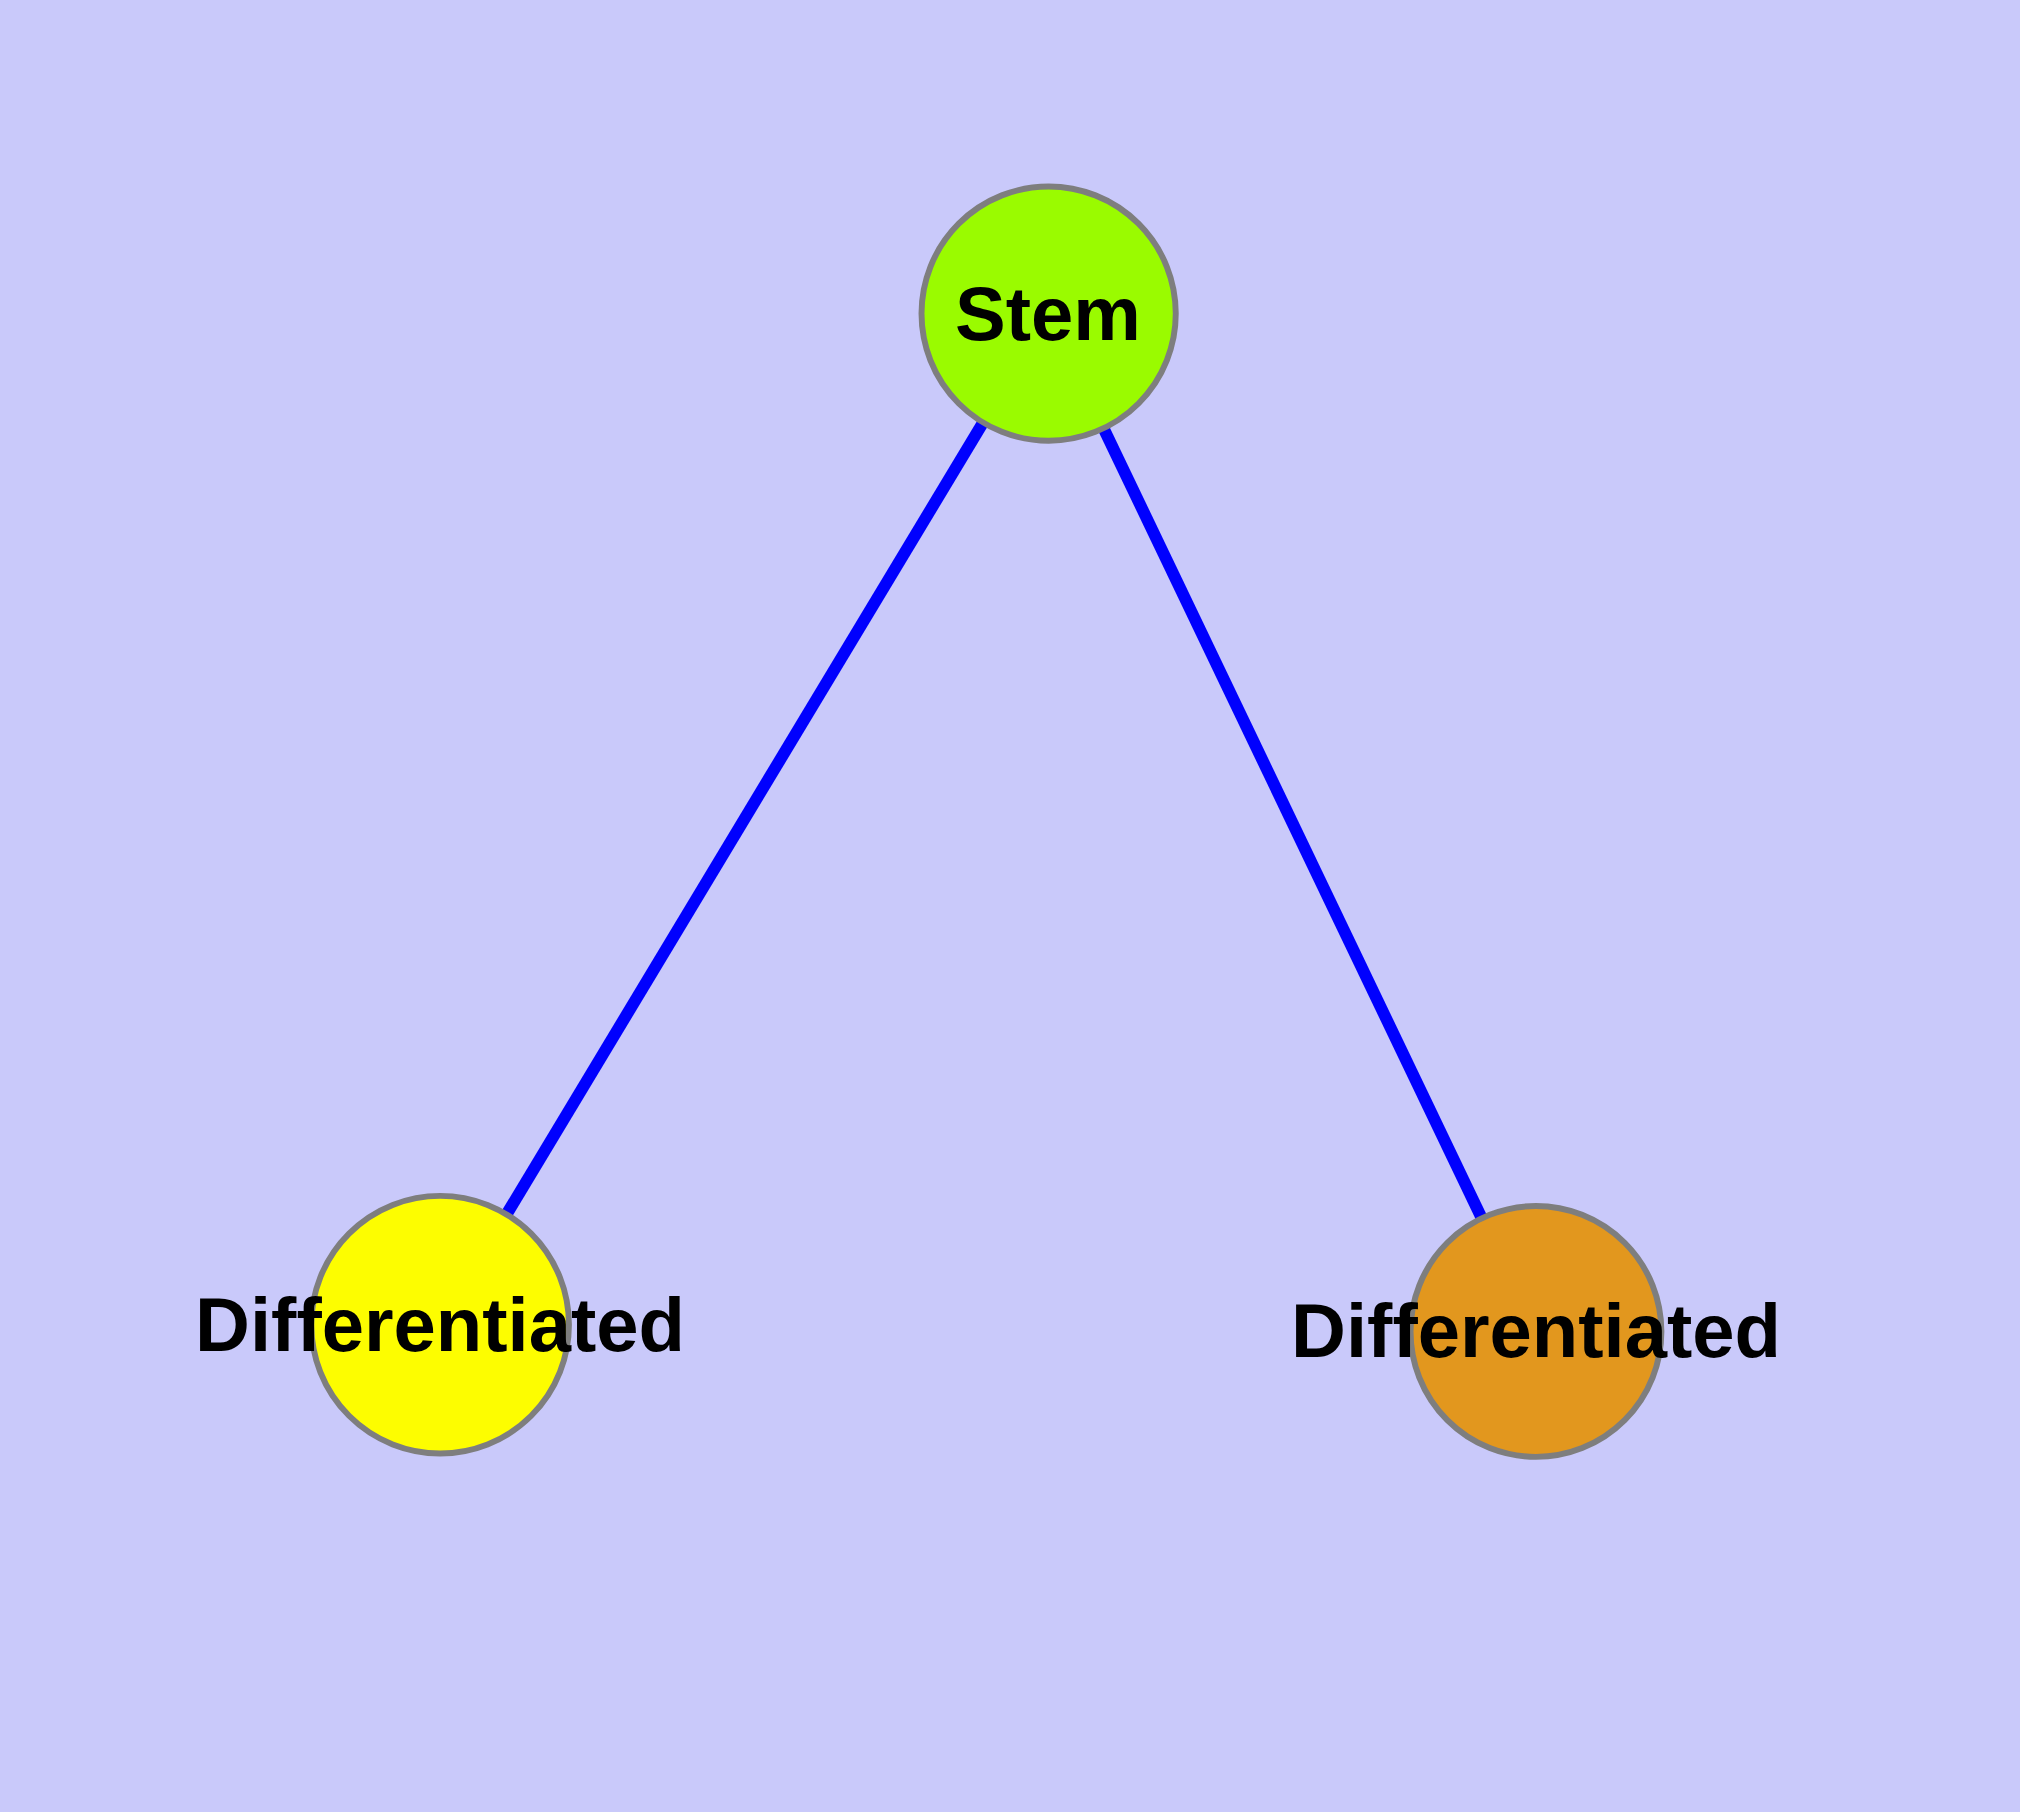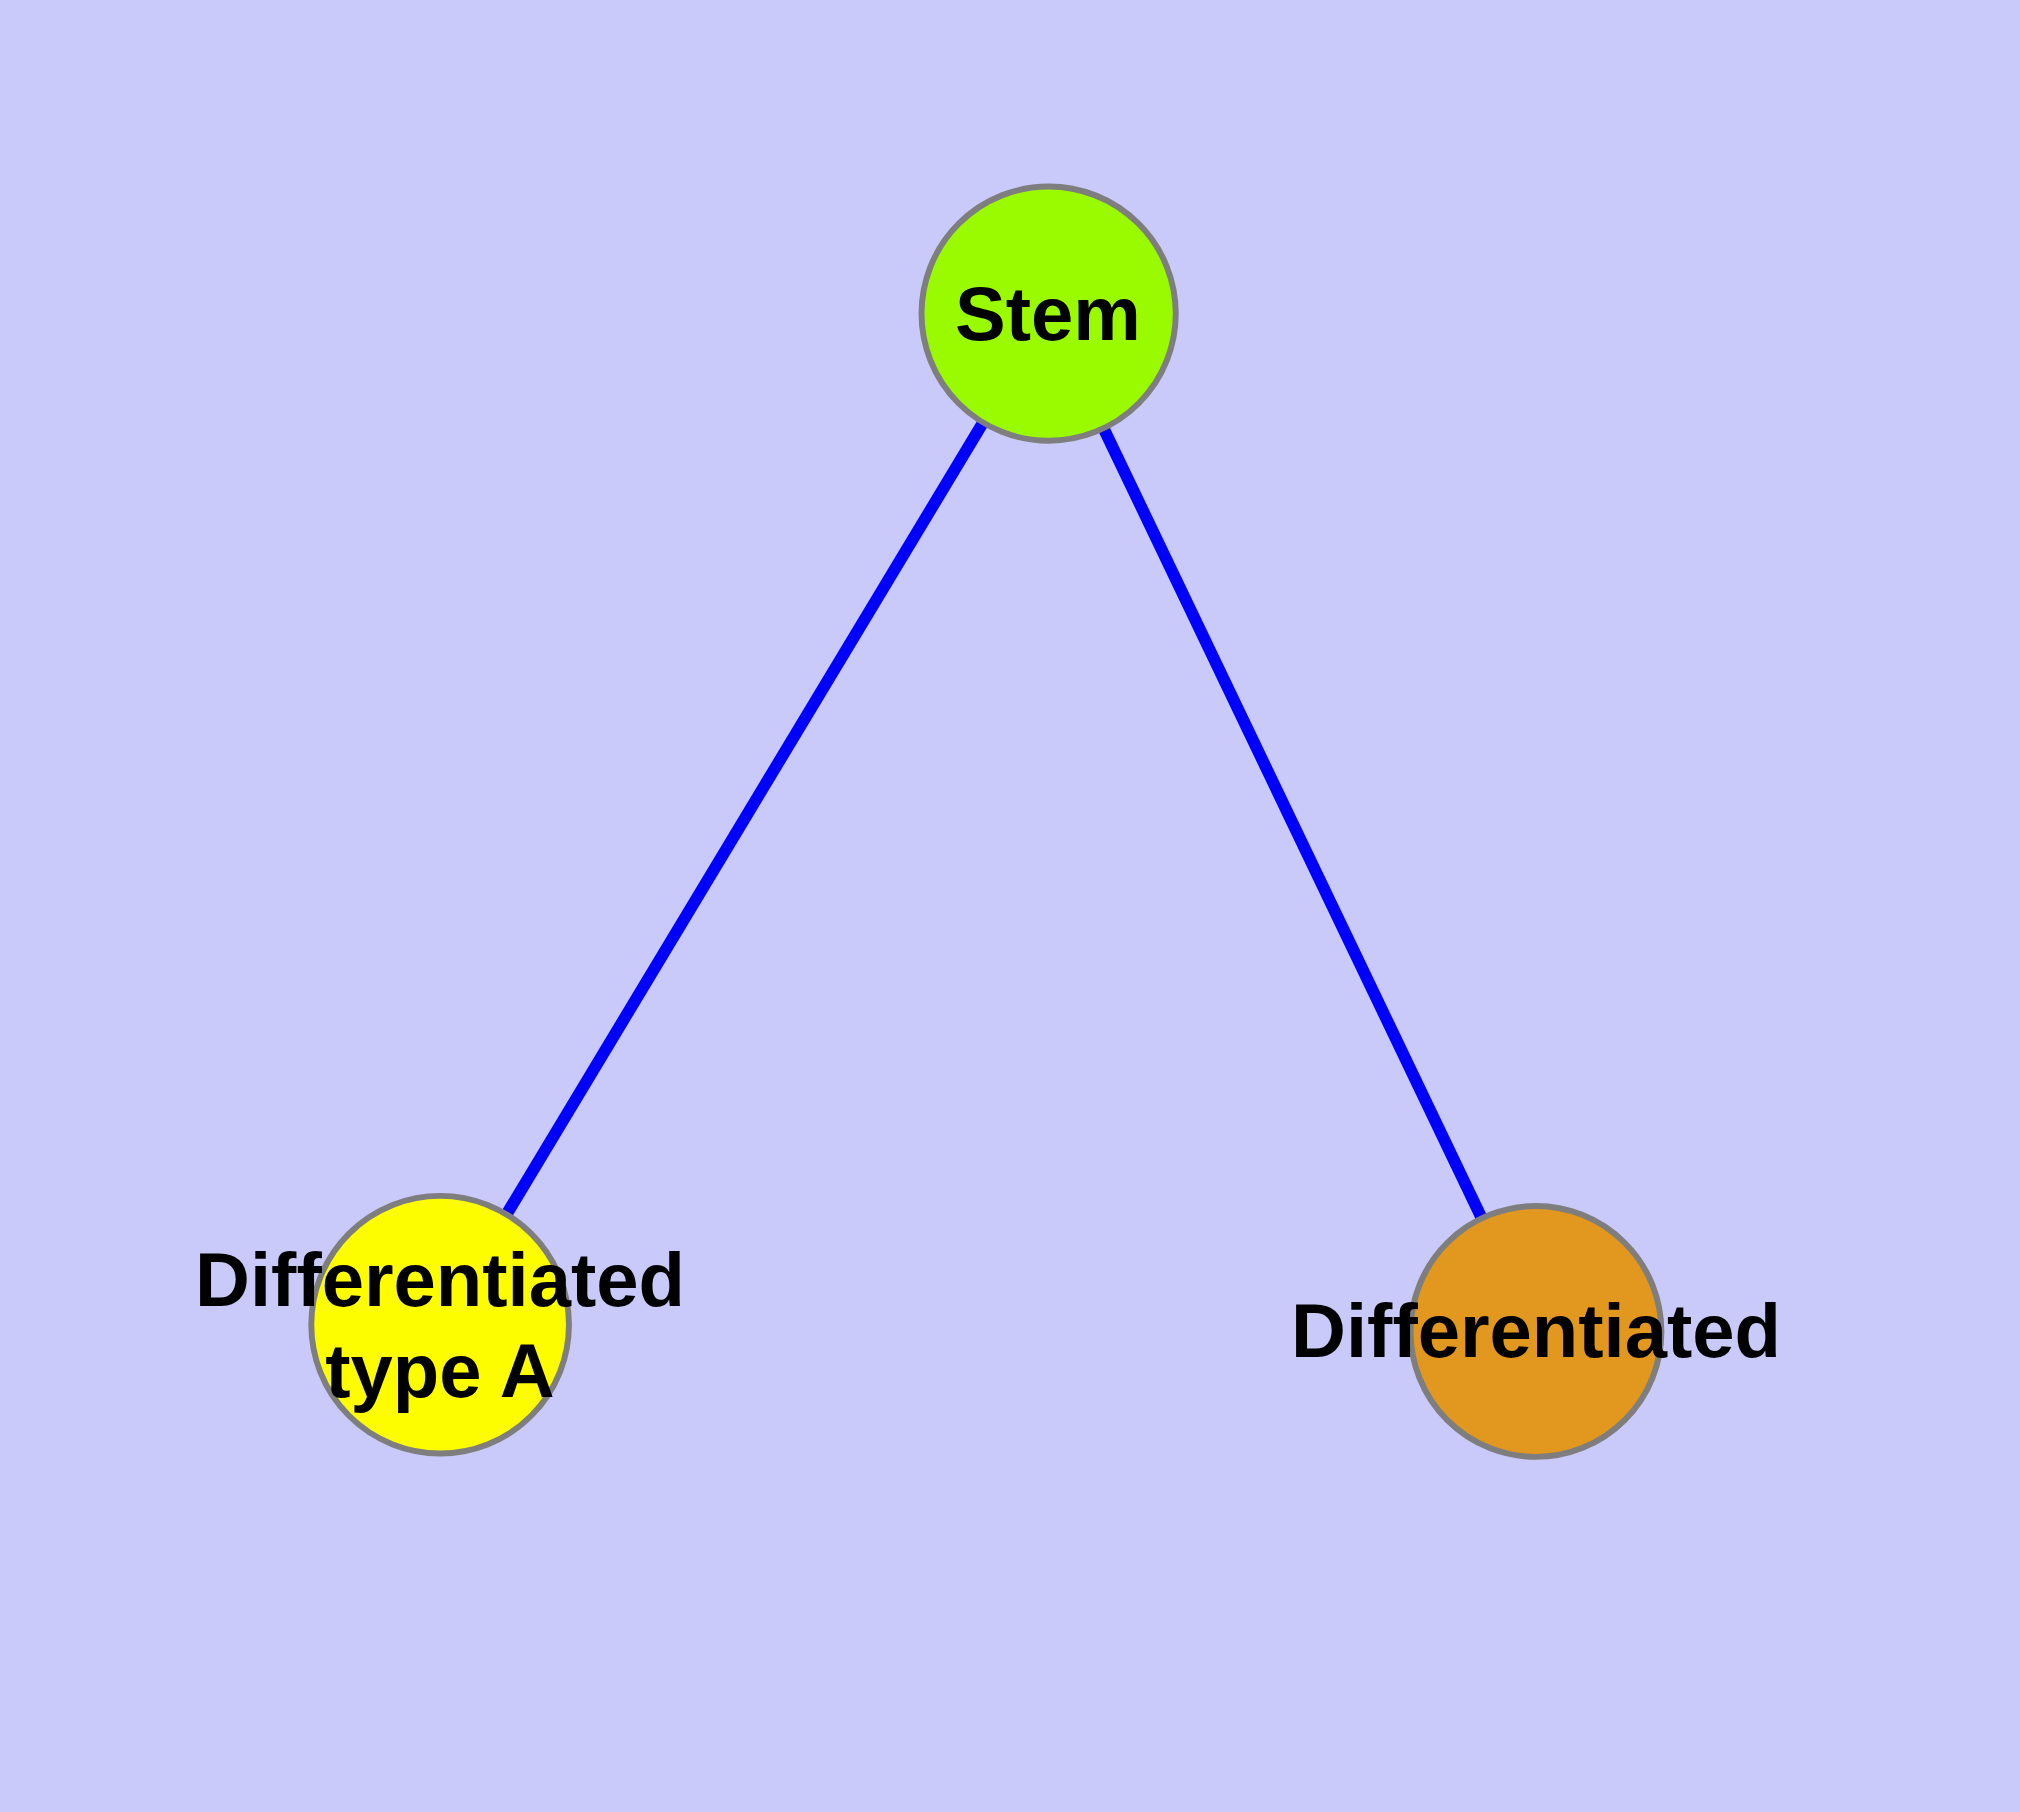--- a/index.html
+++ b/index.html
@@ -63,21 +63,20 @@
     <circle class="node" cx="519" cy="1563" r="152" fill="#FDFD00"></circle>
     <circle class="node" cx="1812" cy="1571" r="148" fill="#E2971E"></circle>
   </svg>
 
   <div class="node-label" style="left:1048px; top:314px;">
     <div>Stem</div>
   </div>
 
   <div class="node-label" style="left:440px; top:1325px;">
     <div>Differentiated</div>
-    <div>type A</div>
   </div>
 
   <div class="node-label" style="left:1536px; top:1331px;">
     <div>Differentiated</div>
   </div>
 
 </div>
 
 
 </body></html>

